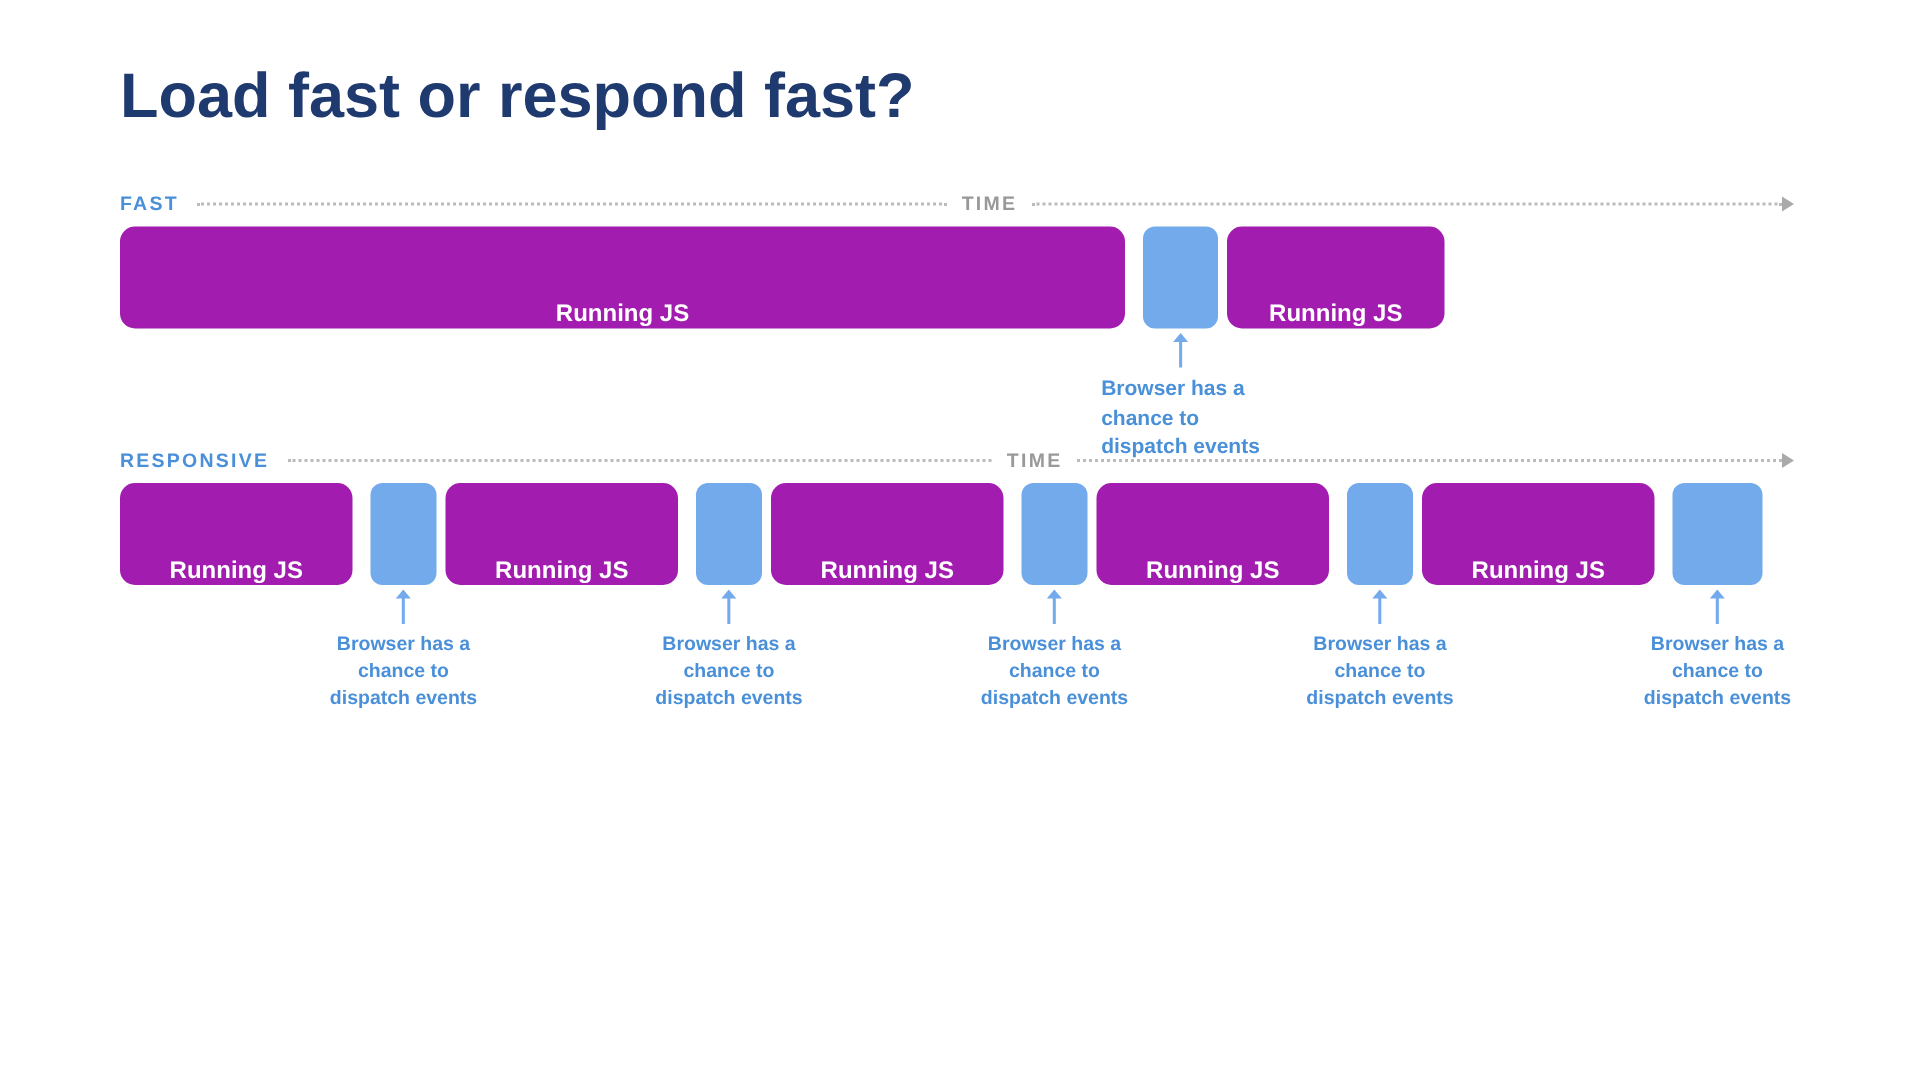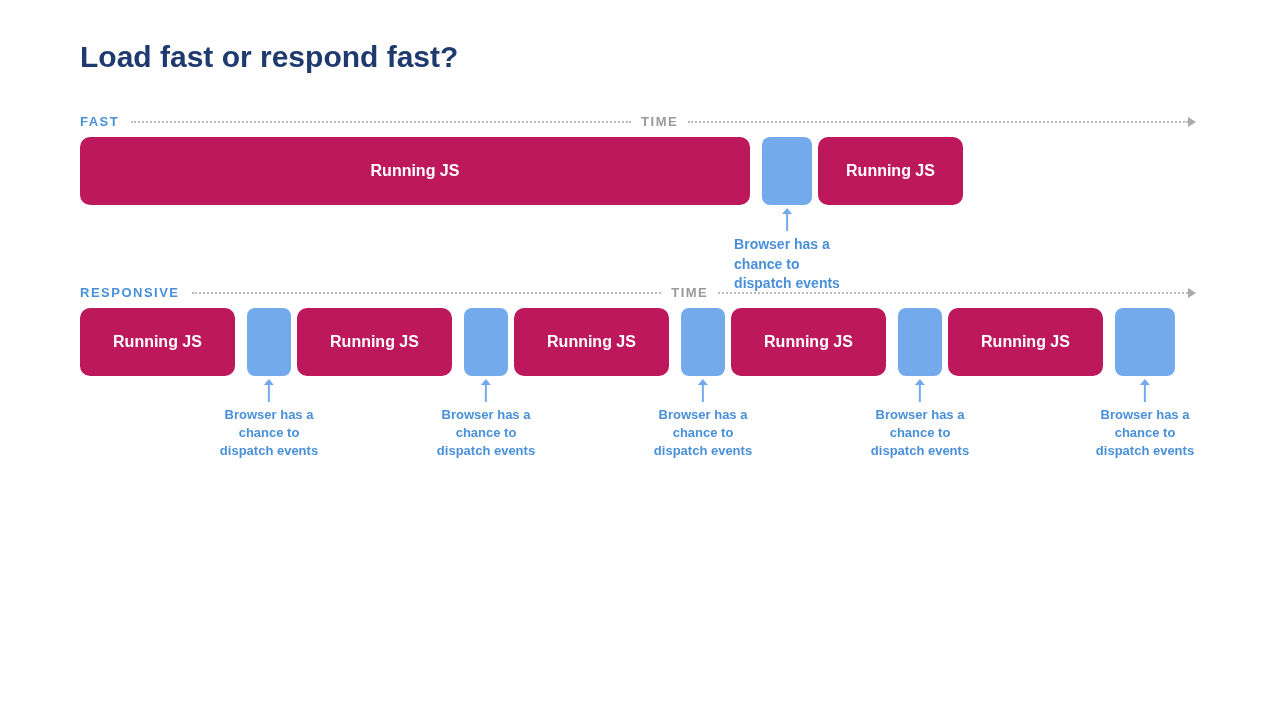--- a/index.html
+++ b/index.html
@@ -5,39 +5,39 @@
     * { box-sizing: border-box; margin: 0; padding: 0; }
     body {
       background: #fff;
       font-family: 'Segoe UI', Arial, sans-serif;
       width: 1276px;
       min-height: 717px;
       padding: 40px 80px;
     }
     h1 {
       color: #1e3a6e;
-      font-size: 30px;
+      font-size: 42px;
       font-weight: 800;
       margin-bottom: 40px;
     }
     .arrow-head {
       width: 0;
       height: 0;
       border-top: 5px solid transparent;
       border-bottom: 5px solid transparent;
       border-left: 8px solid #aaa;
     }
     .block-js {
-      background: #be185d;
+      background: #a21caf;
       color: #fff;
       font-size: 16px;
       font-weight: 700;
       border-radius: 10px;
       display: flex;
-      align-items: center;
+      align-items: flex-end;
       justify-content: center;
       height: 68px;
     }
     .block-gap {
       background: #72aaec;
       border-radius: 8px;
       height: 68px;
       display: flex;
       align-items: center;
       justify-content: center;

